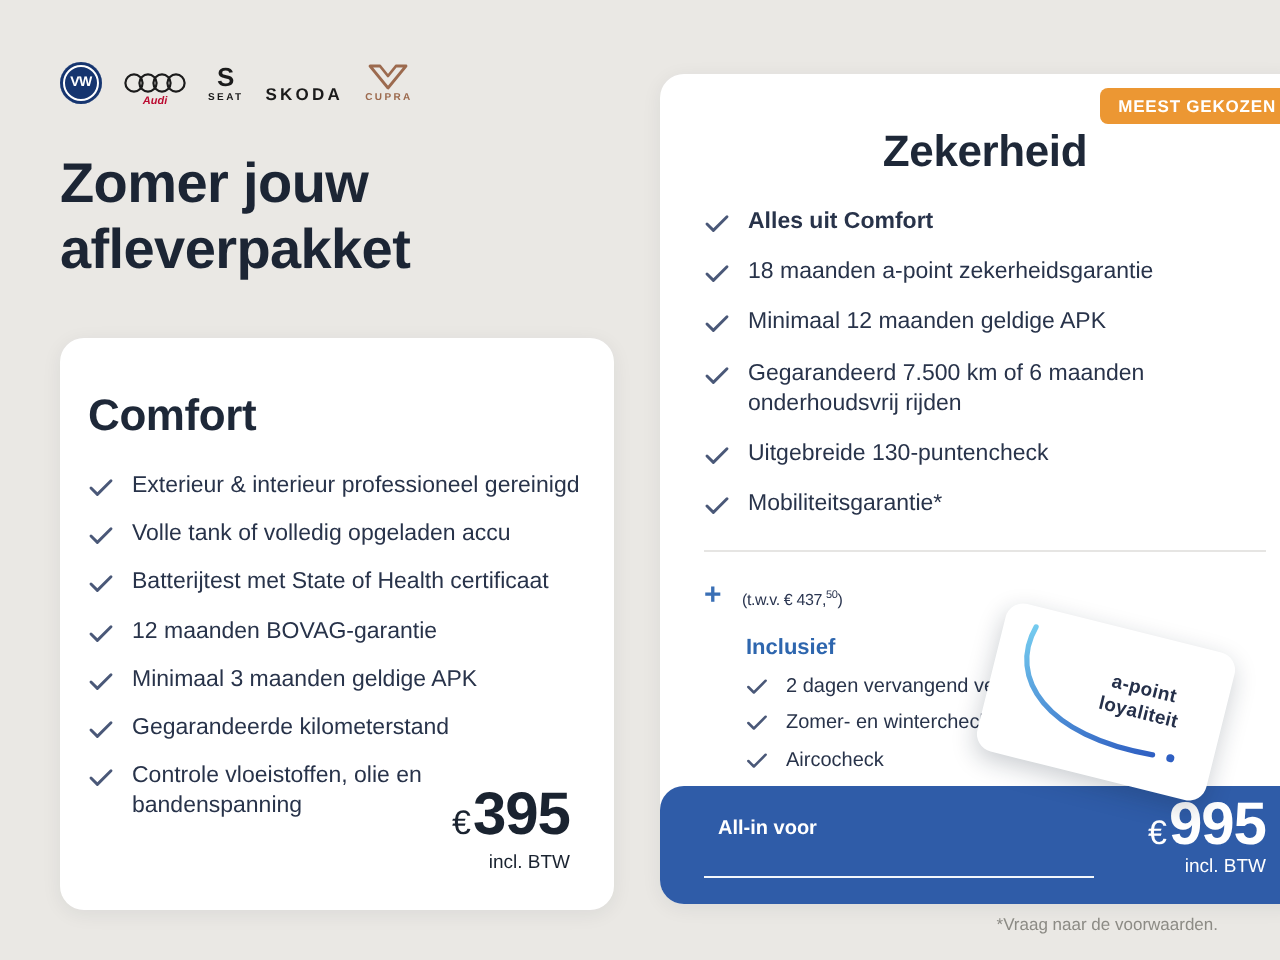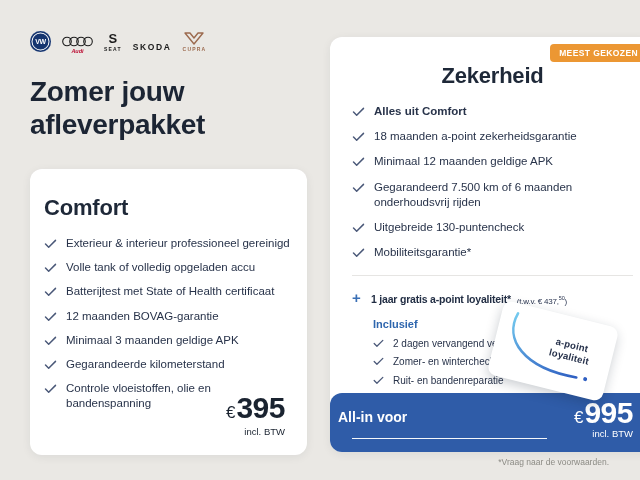--- a/index.html
+++ b/index.html
@@ -65,21 +65,21 @@
   
   .loyalty-card{ position:absolute; left:164px; top:276px; width:118px; height:76px; background:#fff;
                  border-radius:9px; box-shadow:0 4px 12px rgba(20,30,50,.22); transform:rotate(14deg); z-index:3; }
   .lc-arc{ position:absolute; left:0; top:0; }
   .lc-text{ position:absolute; left:40px; top:22px; width:72px; text-align:center;
             font-size:9.5px; font-weight:700; color:#25304A; line-height:1.3; letter-spacing:.2px; }
 
   
   .blue-footer{ position:absolute; left:0; right:0; bottom:0; height:59px; background:#2F5CA8;
                 border-radius:12px; z-index:2; color:#fff; }
-  .footer-label{ position:absolute; left:8px; top:16px; font-size:14px; font-weight:600; }
+  .footer-label{ position:absolute; left:29px; top:16px; font-size:10px; font-weight:600; }
   .footer-line{ position:absolute; left:22px; top:45px; width:195px; border-top:1.5px solid rgba(255,255,255,.95); }
   .footer-right{ position:absolute; right:22px; top:3px; text-align:right; }
   .footer-right .cur{ font-size:17px; font-weight:500; margin-right:1px; }
   .footer-right .amt{ font-size:30px; font-weight:600; letter-spacing:-0.5px; }
   .footer-note{ font-size:9.5px; font-weight:500; margin-top:-2px; }
 
   .footnote{ position:absolute; right:31px; top:457px; font-size:8.5px; color:#8C8B85; }
 </style>
 </head>
 <body>
@@ -214,38 +214,43 @@
             <path d="M1.5 5.5 L5 9 L12.5 1.5" fill="none" stroke="currentColor" stroke-width="1.6" stroke-linecap="round" stroke-linejoin="round"></path>
           </svg>
         <span class="txt">Mobiliteitsgarantie*</span>
         </li>
     </ul>
 
     <hr class="divider">
 
     <div class="bonus-row">
       <span class="plus-sign">+</span>
-      <span class="bonus-title">1 jaar gratis a-point loyaliteit*</span>
       <span class="bonus-worth"><span>(t.w.v. € 437,</span><sup>50</sup><span>)</span></span>
     </div>
 
     <div class="inclusief">
       <div class="incl-label">Inclusief</div>
       <ul class="incl-list">
         <li class="check-row">
           <svg class="chk" viewBox="0 0 14 11">
               <path d="M1.5 5.5 L5 9 L12.5 1.5" fill="none" stroke="currentColor" stroke-width="1.6" stroke-linecap="round" stroke-linejoin="round"></path>
             </svg>
           <span class="txt">2 dagen vervangend vervoer</span>
           </li>
         <li class="check-row">
           <svg class="chk" viewBox="0 0 14 11">
               <path d="M1.5 5.5 L5 9 L12.5 1.5" fill="none" stroke="currentColor" stroke-width="1.6" stroke-linecap="round" stroke-linejoin="round"></path>
             </svg>
           <span class="txt">Zomer- en winterchecks</span>
+          </li>
+        <li class="check-row">
+          <svg class="chk" viewBox="0 0 14 11">
+              <path d="M1.5 5.5 L5 9 L12.5 1.5" fill="none" stroke="currentColor" stroke-width="1.6" stroke-linecap="round" stroke-linejoin="round"></path>
+            </svg>
+          <span class="txt">Aircocheck</span>
           </li>
         <li class="check-row">
           <svg class="chk" viewBox="0 0 14 11">
               <path d="M1.5 5.5 L5 9 L12.5 1.5" fill="none" stroke="currentColor" stroke-width="1.6" stroke-linecap="round" stroke-linejoin="round"></path>
             </svg>
           <span class="txt">Ruit- en bandenreparatie</span>
           </li>
       </ul>
     </div>
 

